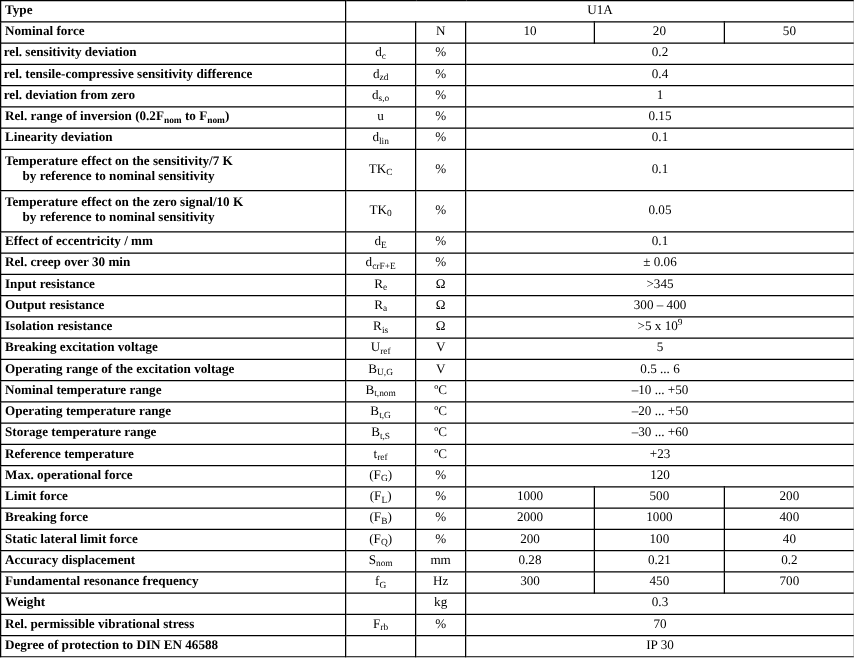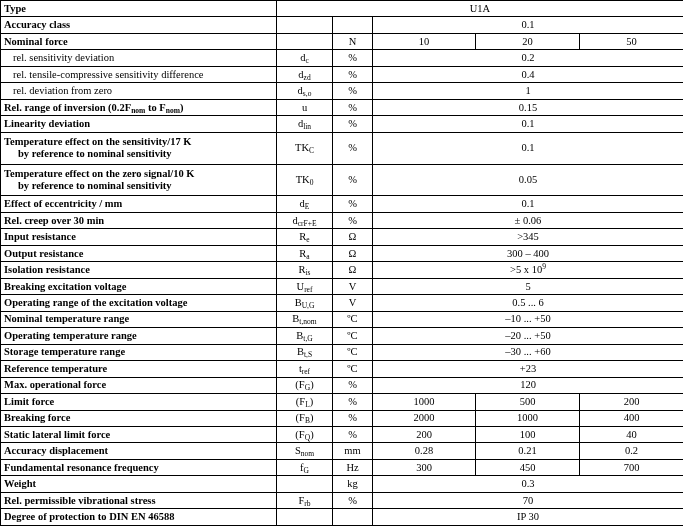--- a/index.html
+++ b/index.html
@@ -36,21 +36,21 @@
   }
   
   col.c-name { width: 276px; }
   col.c-sym  { width: 56px; }
   col.c-unit { width: 40px; }
   col.c-v1   { width: 103px; }
   col.c-v2   { width: 104px; }
   col.c-v3   { width: 104px; }
 
   .name    { text-align: left; font-weight: bold; }
-  .name.sub{ font-weight: normal; padding-left: 12px; }
+  .name.sub{ font-weight: bold; padding-left: 2px; }
   .sym, .unit, .val { text-align: center; }
   .sym { font-weight: normal; }
   .unit { font-weight: normal; }
   .val { font-weight: normal; }
   .hdr-type { font-weight: bold; text-align: left; }
   .hdr-model { font-weight: normal; text-align: center; }
   .two-line { white-space: normal; line-height: 1.08; }
   .two-line .l1 { font-weight: bold; display: block; }
   .two-line .l2 { font-weight: bold; display: block; padding-left: 14px; }
   sub { font-size: 7.5px; vertical-align: baseline; position: relative; top: 2px; }
@@ -69,26 +69,20 @@
         <col class="c-v2">
         <col class="c-v3">
   </colgroup>
   <tbody>
 
     <tr>
       <td class="hdr-type">Type</td>
       <td class="hdr-model" colspan="5">U1A</td>
     </tr>
 
-    <tr>
-      <td class="name">Accuracy class</td>
-      <td class="sym"></td>
-      <td class="unit"></td>
-      <td class="val" colspan="3">0.1</td>
-    </tr>
 
     <tr>
       <td class="name">Nominal force</td>
       <td class="sym"></td>
       <td class="unit">N</td>
       <td class="val">10</td>
       <td class="val">20</td>
       <td class="val">50</td>
     </tr>
 
@@ -123,21 +117,21 @@
 
     <tr>
       <td class="name">Linearity deviation</td>
       <td class="sym">d<sub>lin</sub></td>
       <td class="unit">%</td>
       <td class="val" colspan="3">0.1</td>
     </tr>
 
     <tr>
       <td class="name two-line">
-        <span class="l1">Temperature effect on the sensitivity/17 K</span>
+        <span class="l1">Temperature effect on the sensitivity/7 K</span>
         <span class="l2">by reference to nominal sensitivity</span>
       </td>
       <td class="sym">TK<sub>C</sub></td>
       <td class="unit">%</td>
       <td class="val" colspan="3">0.1</td>
     </tr>
 
     <tr>
       <td class="name two-line">
         <span class="l1">Temperature effect on the zero signal/10 K</span>

